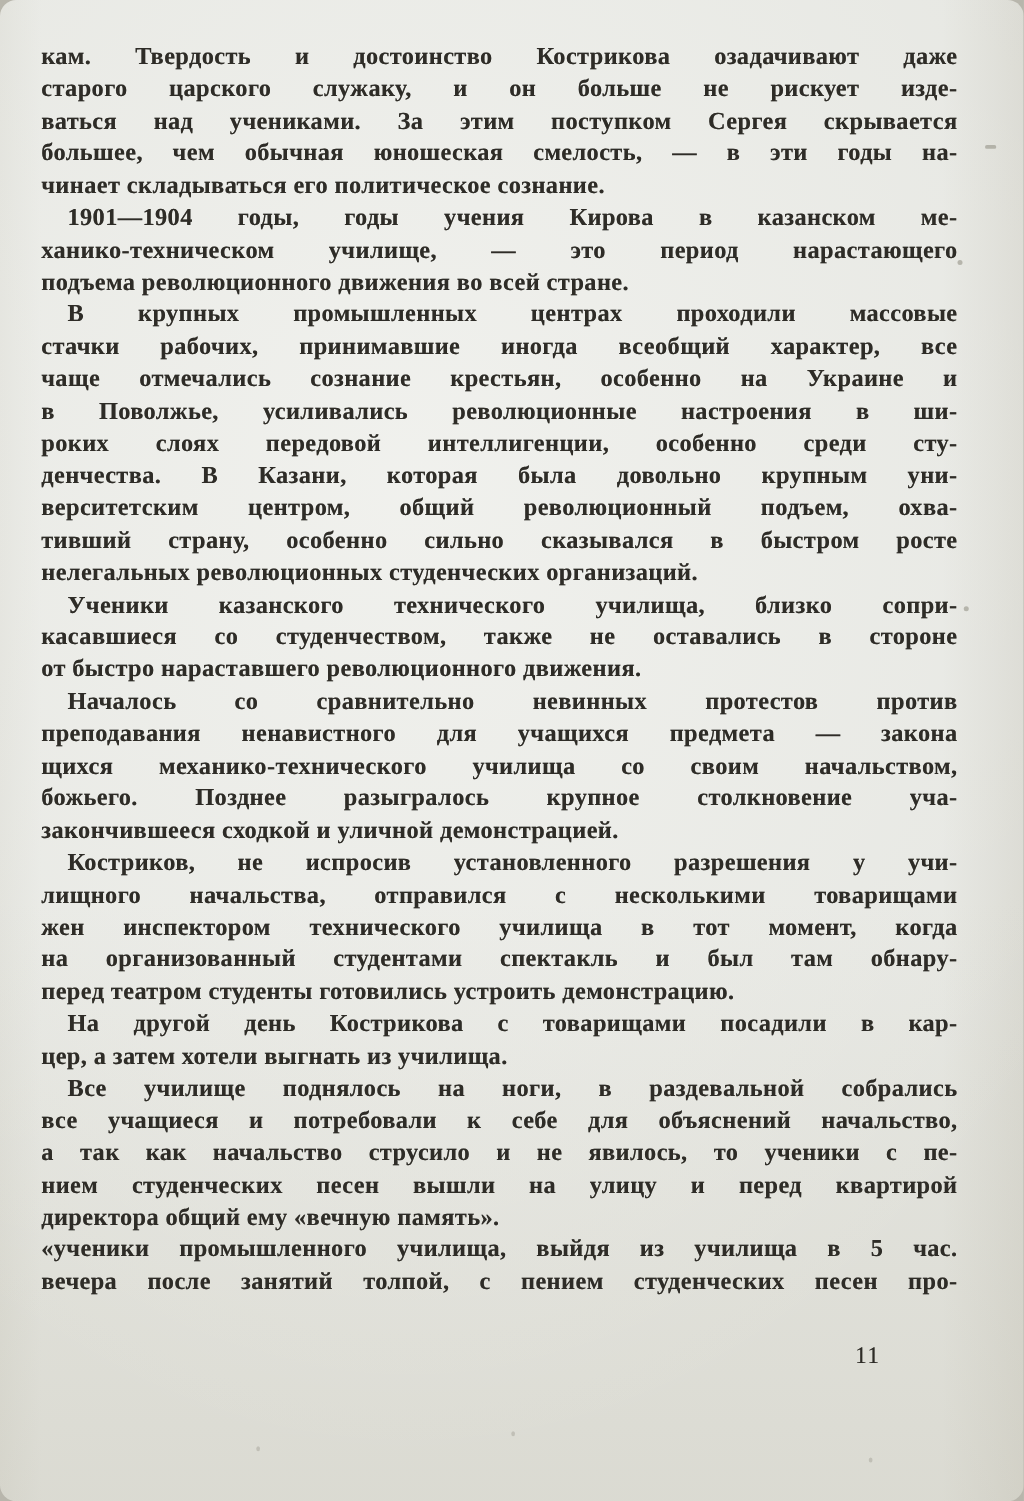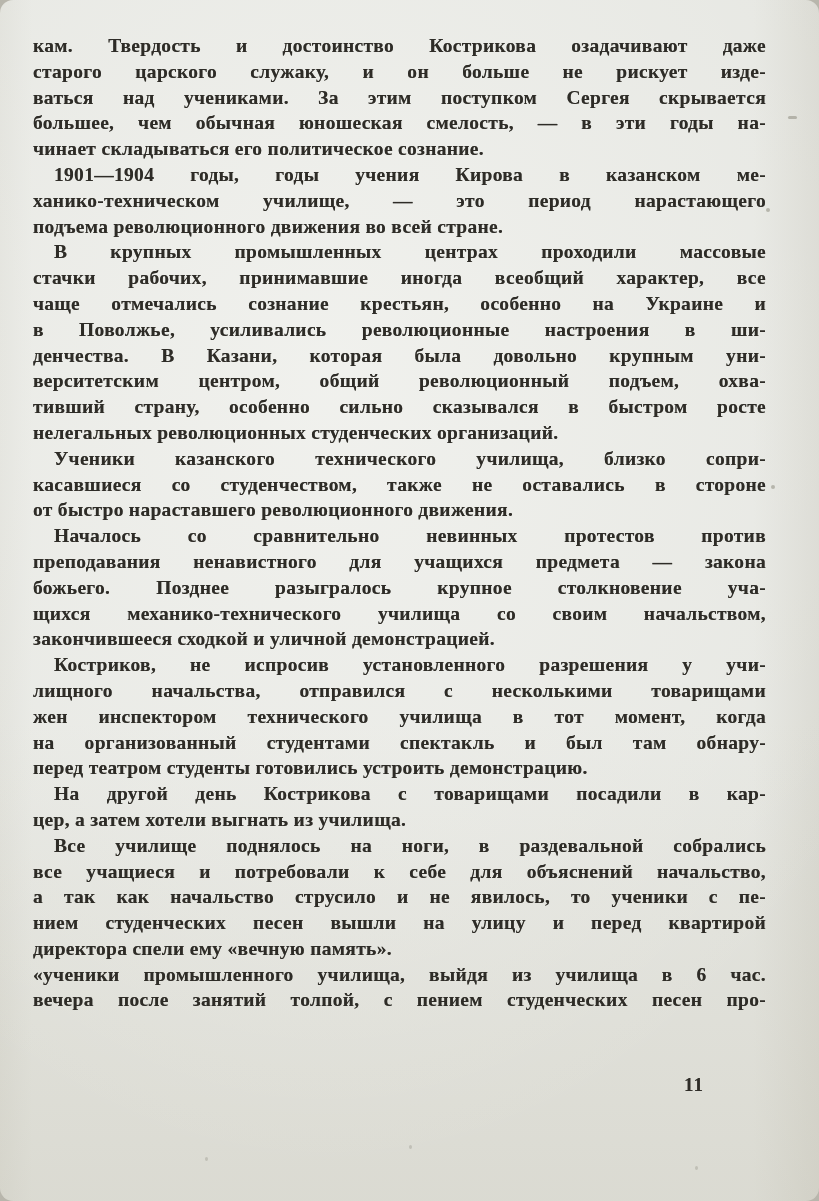--- a/index.html
+++ b/index.html
@@ -32,21 +32,21 @@
     text-align-last:justify;
   }
   .line.indent{ text-indent:21px; }
   .line.para-end{ text-align-last:left; }
   .page-number{
     position:absolute;
     left:684px;top:1072px;
     height:26px;line-height:26px;
     color:#2e2c27;
     font-size:19px;
-    font-weight:bold;
+    font-weight:normal;
     letter-spacing:1px;
     text-shadow:0 0 0.5px rgba(46,44,39,0.55);
     text-align:right;
   }
   .speck{
     position:absolute;
     background:#8e8c80;
     border-radius:2px;
     opacity:0.55;
     pointer-events:none;
@@ -65,45 +65,46 @@
       <div class="line">ваться над учениками. За этим поступком Сергея скрывается</div>
       <div class="line">большее, чем обычная юношеская смелость, — в эти годы на-</div>
       <div class="line para-end">чинает складываться его политическое сознание.</div>
       <div class="line indent">1901—1904 годы, годы учения Кирова в казанском ме-</div>
       <div class="line">ханико-техническом училище, — это период нарастающего</div>
       <div class="line para-end">подъема революционного движения во всей стране.</div>
       <div class="line indent">В крупных промышленных центрах проходили массовые</div>
       <div class="line">стачки рабочих, принимавшие иногда всеобщий характер, все</div>
       <div class="line">чаще отмечались сознание крестьян, особенно на Украине и</div>
       <div class="line">в Поволжье, усиливались революционные настроения в ши-</div>
+      <div class="line">роких слоях передовой интеллигенции, особенно среди сту-</div>
       <div class="line">денчества. В Казани, которая была довольно крупным уни-</div>
       <div class="line">верситетским центром, общий революционный подъем, охва-</div>
       <div class="line">тивший страну, особенно сильно сказывался в быстром росте</div>
       <div class="line para-end">нелегальных революционных студенческих организаций.</div>
       <div class="line indent">Ученики казанского технического училища, близко сопри-</div>
       <div class="line">касавшиеся со студенчеством, также не оставались в стороне</div>
       <div class="line para-end">от быстро нараставшего революционного движения.</div>
       <div class="line indent">Началось со сравнительно невинных протестов против</div>
       <div class="line">преподавания ненавистного для учащихся предмета — закона</div>
+      <div class="line">щихся механико-технического училища со своим начальством,</div>
       <div class="line">божьего. Позднее разыгралось крупное столкновение уча-</div>
-      <div class="line">щихся механико-технического училища со своим начальством,</div>
       <div class="line para-end">закончившееся сходкой и уличной демонстрацией.</div>
       <div class="line indent">Костриков, не испросив установленного разрешения у учи-</div>
       <div class="line">лищного начальства, отправился с несколькими товарищами</div>
       <div class="line">жен инспектором технического училища в тот момент, когда</div>
       <div class="line">на организованный студентами спектакль и был там обнару-</div>
       <div class="line para-end">перед театром студенты готовились устроить демонстрацию.</div>
       <div class="line indent">На другой день Кострикова с товарищами посадили в кар-</div>
       <div class="line para-end">цер, а затем хотели выгнать из училища.</div>
       <div class="line indent">Все училище поднялось на ноги, в раздевальной собрались</div>
       <div class="line">все учащиеся и потребовали к себе для объяснений начальство,</div>
       <div class="line">а так как начальство струсило и не явилось, то ученики с пе-</div>
       <div class="line">нием студенческих песен вышли на улицу и перед квартирой</div>
-      <div class="line para-end">директора спели ему «вечную память».</div>
-      <div class="line">«ученики промышленного училища, выйдя из училища в 6 час.</div>
+      <div class="line para-end">директора общий ему «вечную память».</div>
+      <div class="line">«ученики промышленного училища, выйдя из училища в 5 час.</div>
       <div class="line">вечера после занятий толпой, с пением студенческих песен про-</div>
     </div>
 
   <div class="page-number">11</div>
 
   <div class="speck dash" style="left:788px;top:116px;width:9px;"></div>
   <div class="speck dot" style="left:766px;top:208px;width:4px;"></div>
   <div class="speck dot" style="left:771px;top:485px;width:4px;"></div>
   <div class="speck dot" style="left:409px;top:1145px;width:3px;opacity:0.35;"></div>
   <div class="speck dot" style="left:205px;top:1157px;width:3px;opacity:0.35;"></div>

